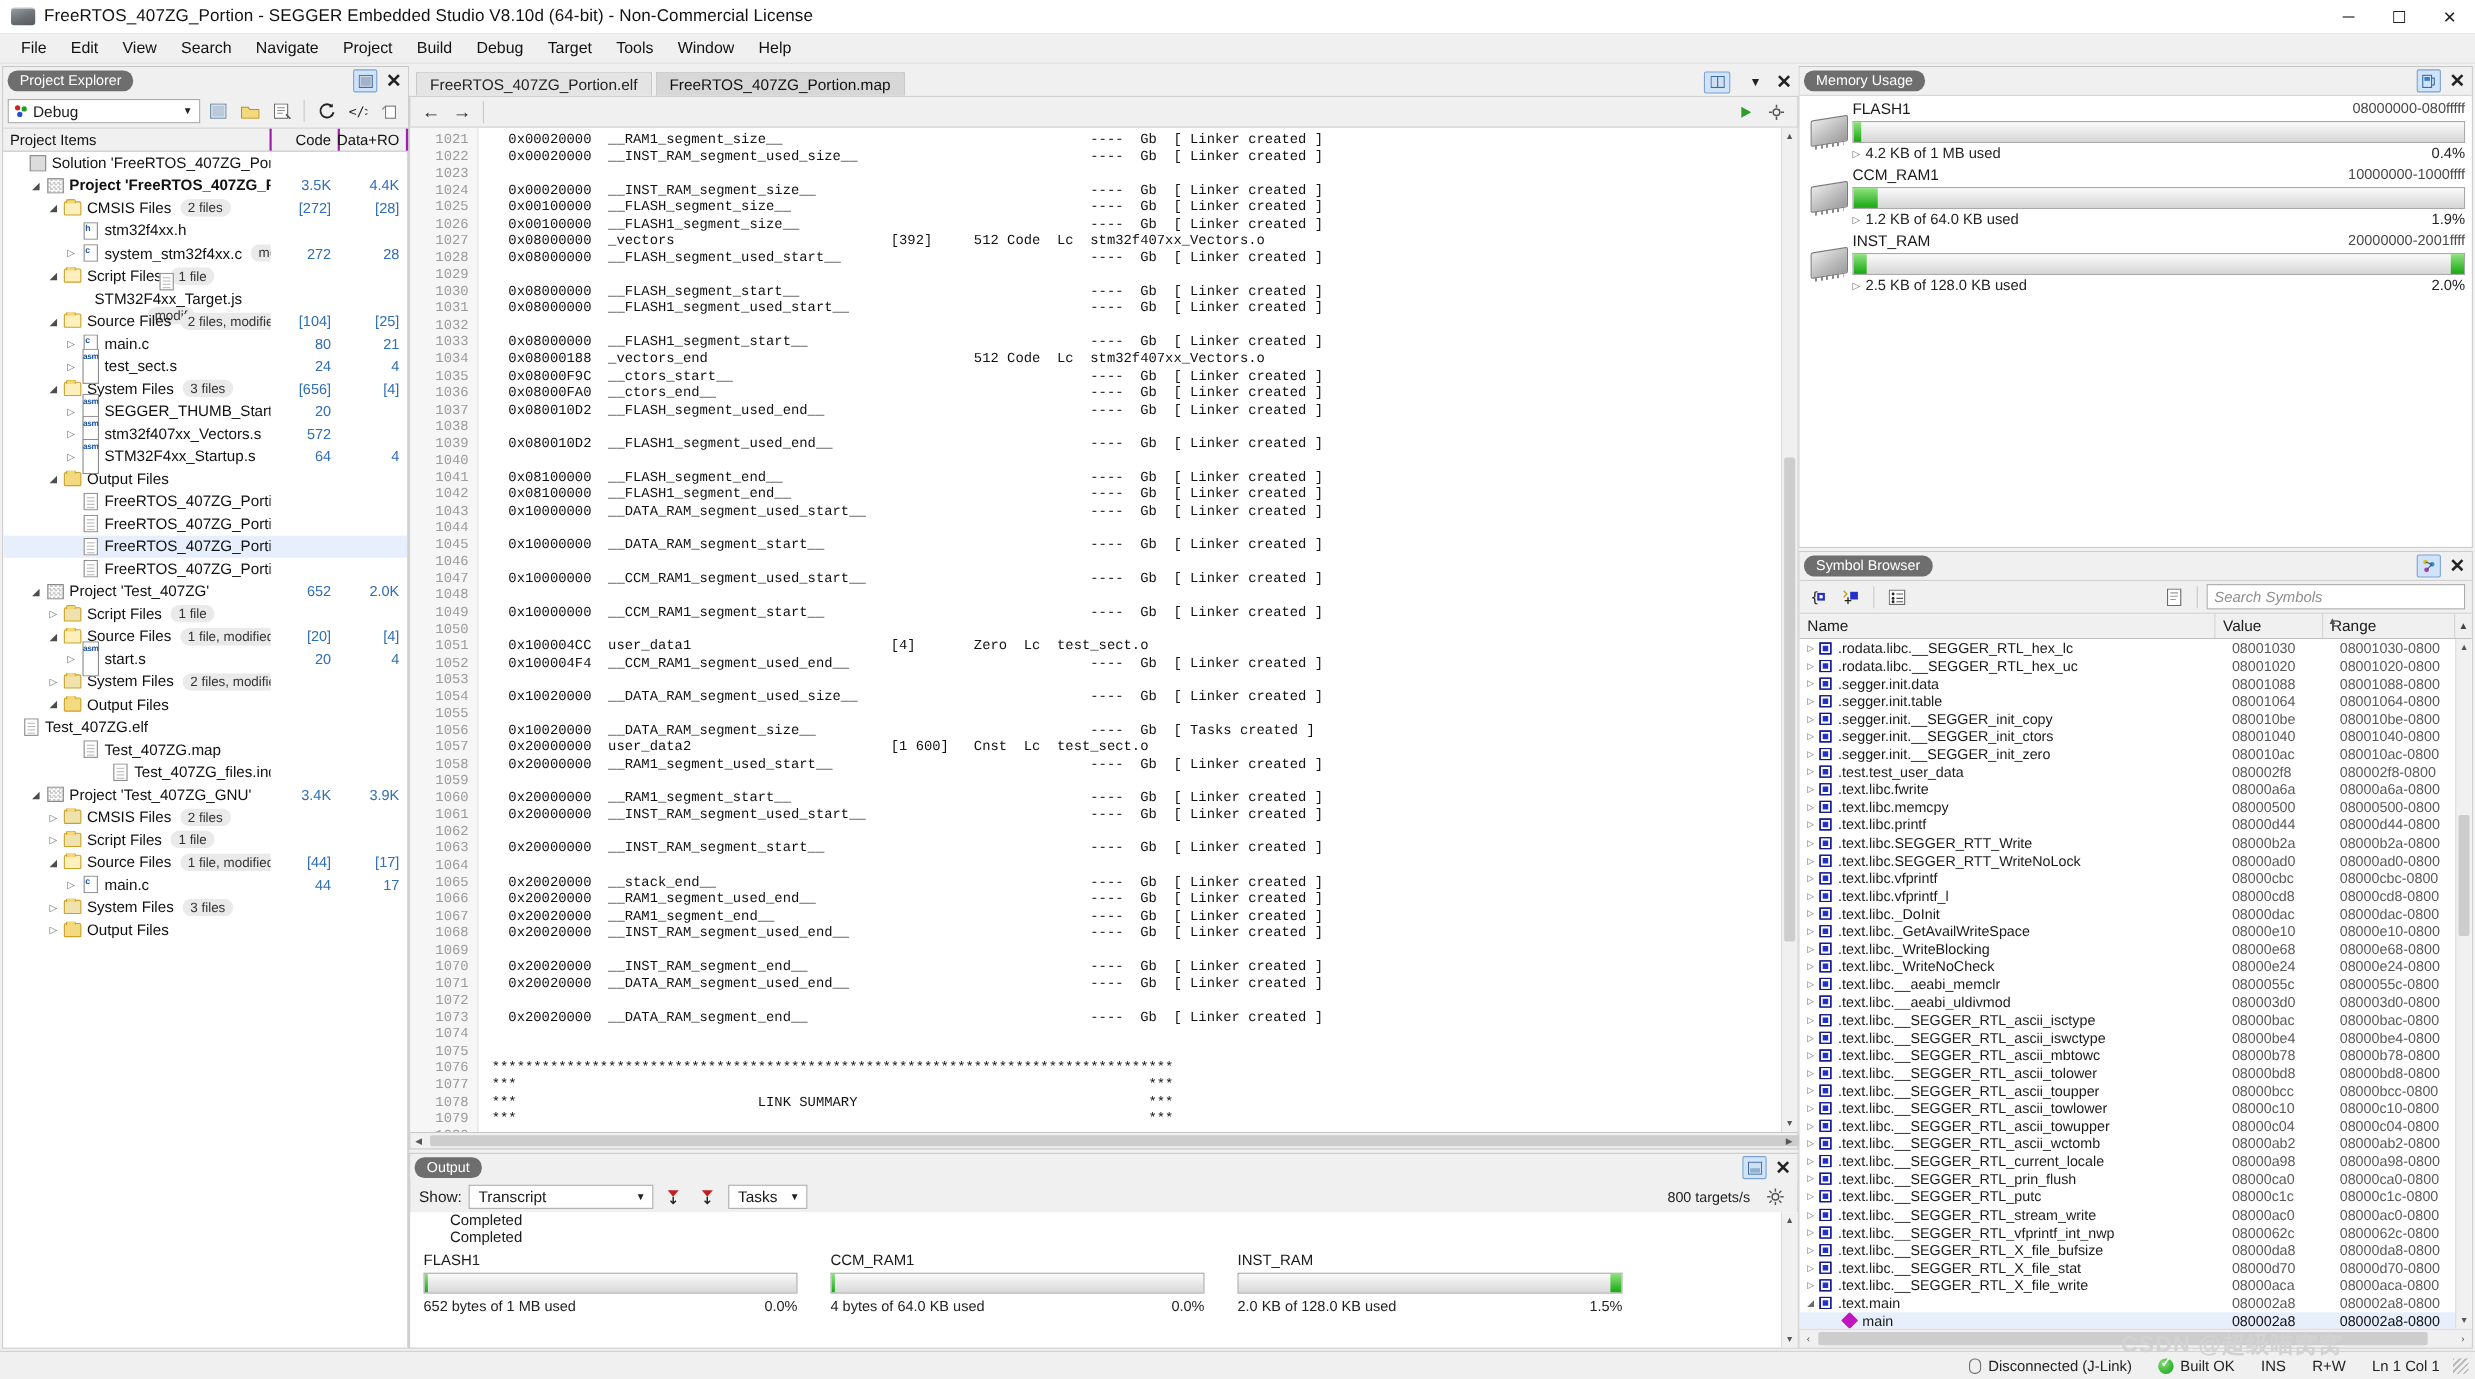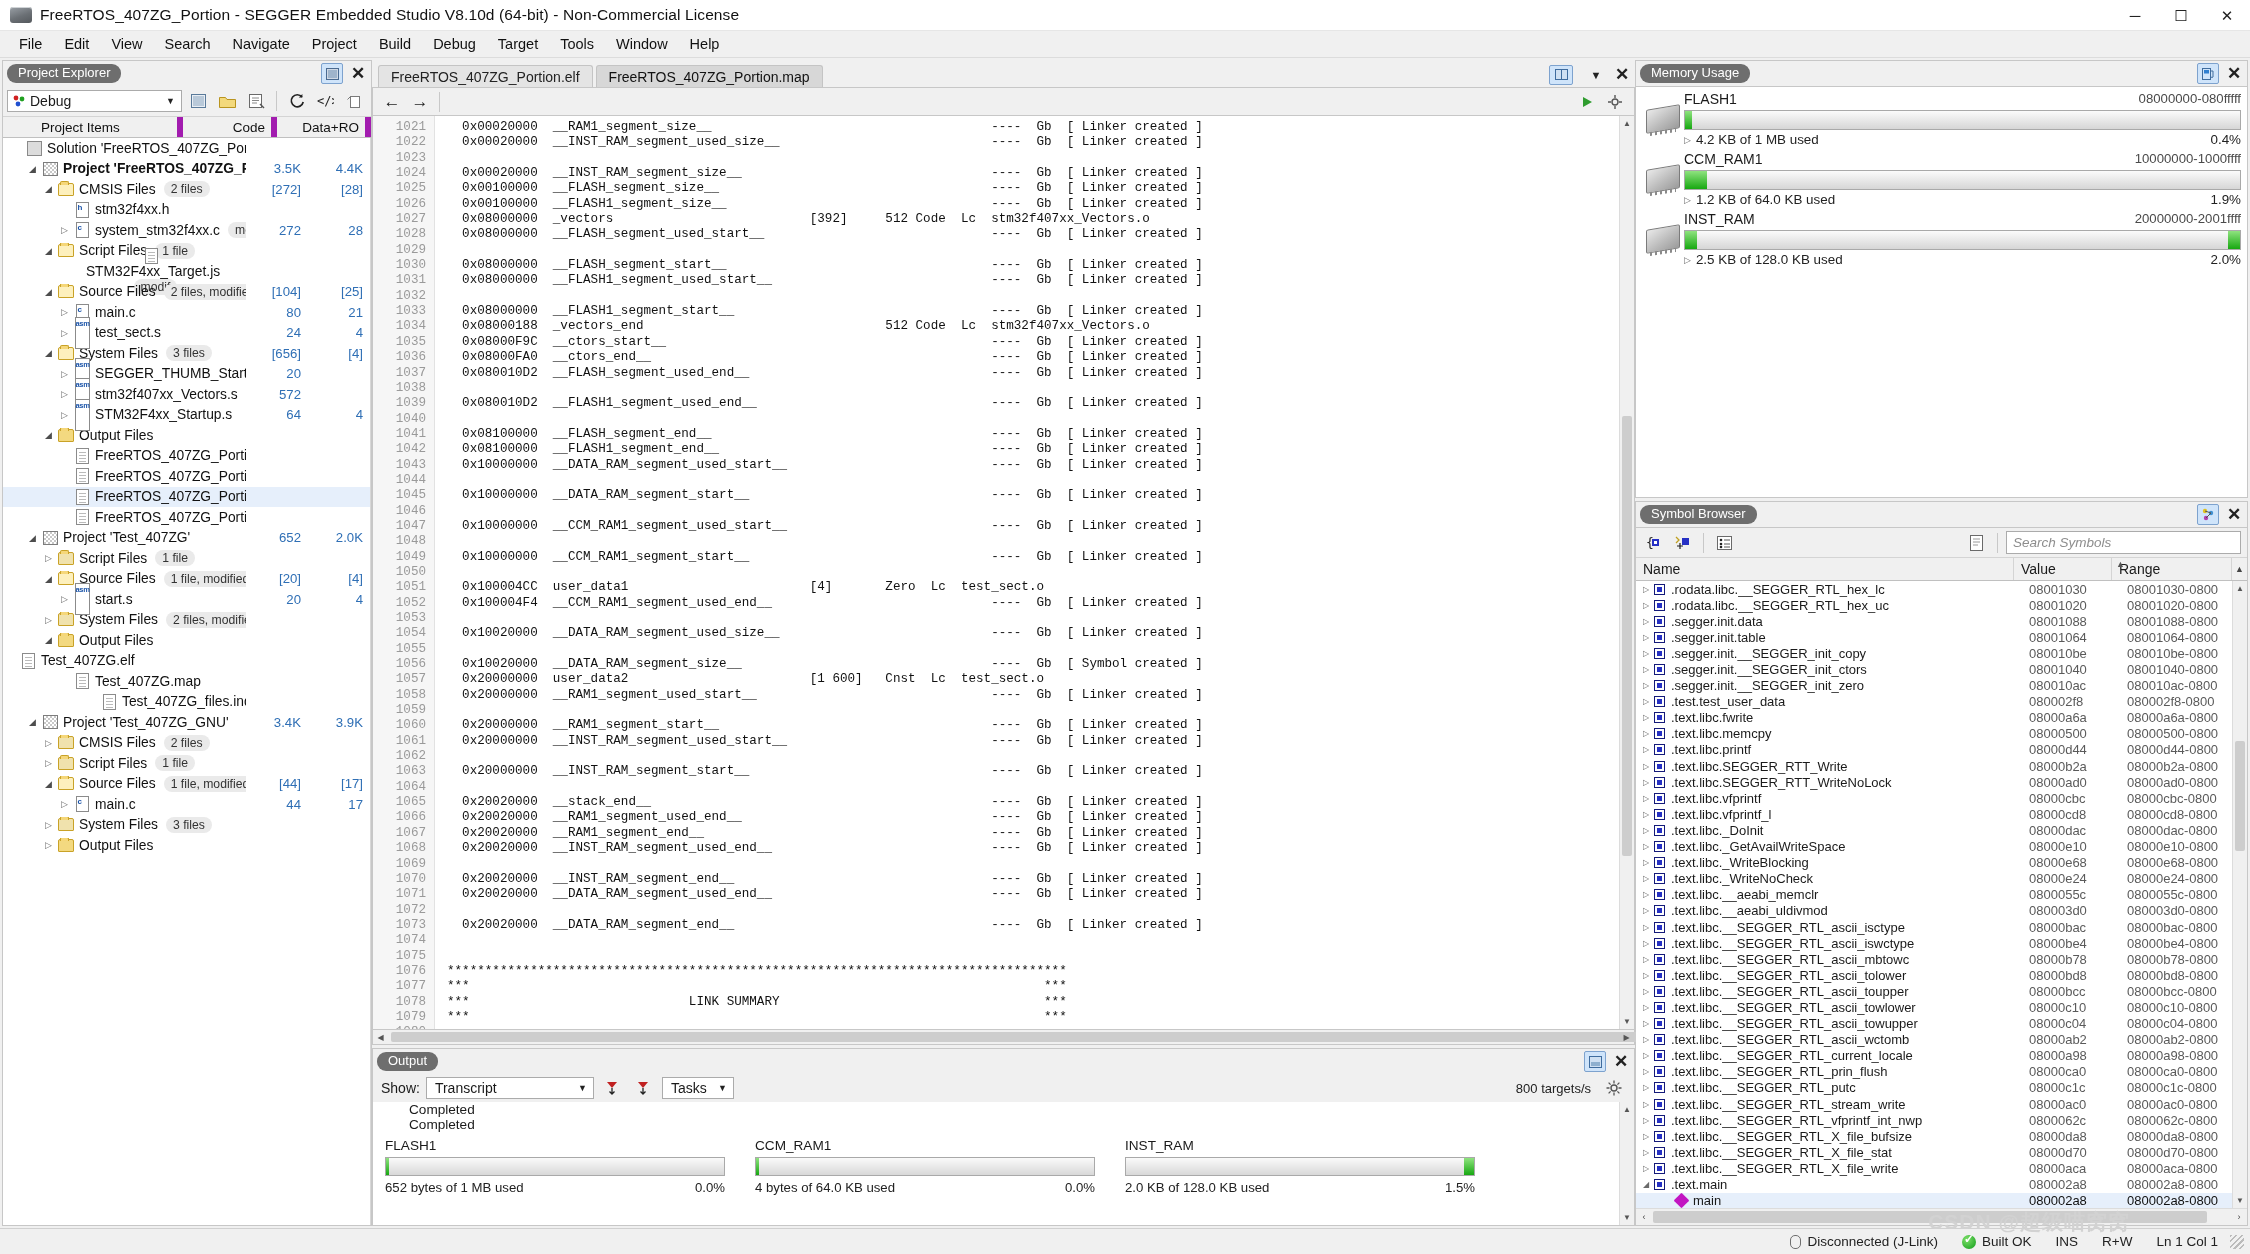--- a/index.html
+++ b/index.html
@@ -67,21 +67,21 @@
   .combo .lbl{ flex:1; margin-left:4px; }
   .combo .arrow{ width:17px; text-align:center; font-size:9px; color:#222; }
   .tbsep{ width:1px;height:20px;background:#c8c8c8;margin:0 3px; }
   .tbbtn{ width:25px;height:24px;display:flex;align-items:center;justify-content:center;
           border:1px solid transparent;border-radius:2px;}
 
   #pe-cols{ height:22px; display:flex; background:#f0f0f0;
             border-top:1px solid #d4d4d4; border-bottom:1px solid #c0c0c0;
             font-size:13.5px; color:#111; flex:none; }
   #pe-cols .c{ display:flex;align-items:center; padding:0 6px;
-               border-right:6px solid #a21caf;margin-left:32px; }
+               border-right:2px solid #a21caf; }
   #pe-cols .c.name{ flex:1; }
   #pe-cols .c.num{ width:62px; justify-content:flex-end; }
 
   #pe-tree{ flex:1; background:#fff; overflow:hidden; position:relative;
             border-right:1px solid #d8d8d8; }
   .trow{ height:20.5px; display:flex; align-items:center; font-size:13.8px;
          color:#111; white-space:nowrap; }
   .trow.sel{ background:#e6effb; }
   .trow .nm{ flex:1; display:flex; align-items:center; overflow:hidden; }
   .trow .code, .trow .dro{ width:62px; text-align:right; padding-right:7px;
@@ -905,21 +905,21 @@
           <div class="cl"></div>
           <div class="cl">  0x10000000  __CCM_RAM1_segment_used_start__                           ----  Gb  [ Linker created ]</div>
           <div class="cl"></div>
           <div class="cl">  0x10000000  __CCM_RAM1_segment_start__                                ----  Gb  [ Linker created ]</div>
           <div class="cl"></div>
           <div class="cl">  0x100004CC  user_data1                        [4]       Zero  Lc  test_sect.o</div>
           <div class="cl">  0x100004F4  __CCM_RAM1_segment_used_end__                             ----  Gb  [ Linker created ]</div>
           <div class="cl"></div>
           <div class="cl">  0x10020000  __DATA_RAM_segment_used_size__                            ----  Gb  [ Linker created ]</div>
           <div class="cl"></div>
-          <div class="cl">  0x10020000  __DATA_RAM_segment_size__                                 ----  Gb  [ Symbol created ]</div>
+          <div class="cl">  0x10020000  __DATA_RAM_segment_size__                                 ----  Gb  [ Tasks created ]</div>
           <div class="cl">  0x20000000  user_data2                        [1 600]   Cnst  Lc  test_sect.o</div>
           <div class="cl">  0x20000000  __RAM1_segment_used_start__                               ----  Gb  [ Linker created ]</div>
           <div class="cl"></div>
           <div class="cl">  0x20000000  __RAM1_segment_start__                                    ----  Gb  [ Linker created ]</div>
           <div class="cl">  0x20000000  __INST_RAM_segment_used_start__                           ----  Gb  [ Linker created ]</div>
           <div class="cl"></div>
           <div class="cl">  0x20000000  __INST_RAM_segment_start__                                ----  Gb  [ Linker created ]</div>
           <div class="cl"></div>
           <div class="cl">  0x20020000  __stack_end__                                             ----  Gb  [ Linker created ]</div>
           <div class="cl">  0x20020000  __RAM1_segment_used_end__                                 ----  Gb  [ Linker created ]</div>

